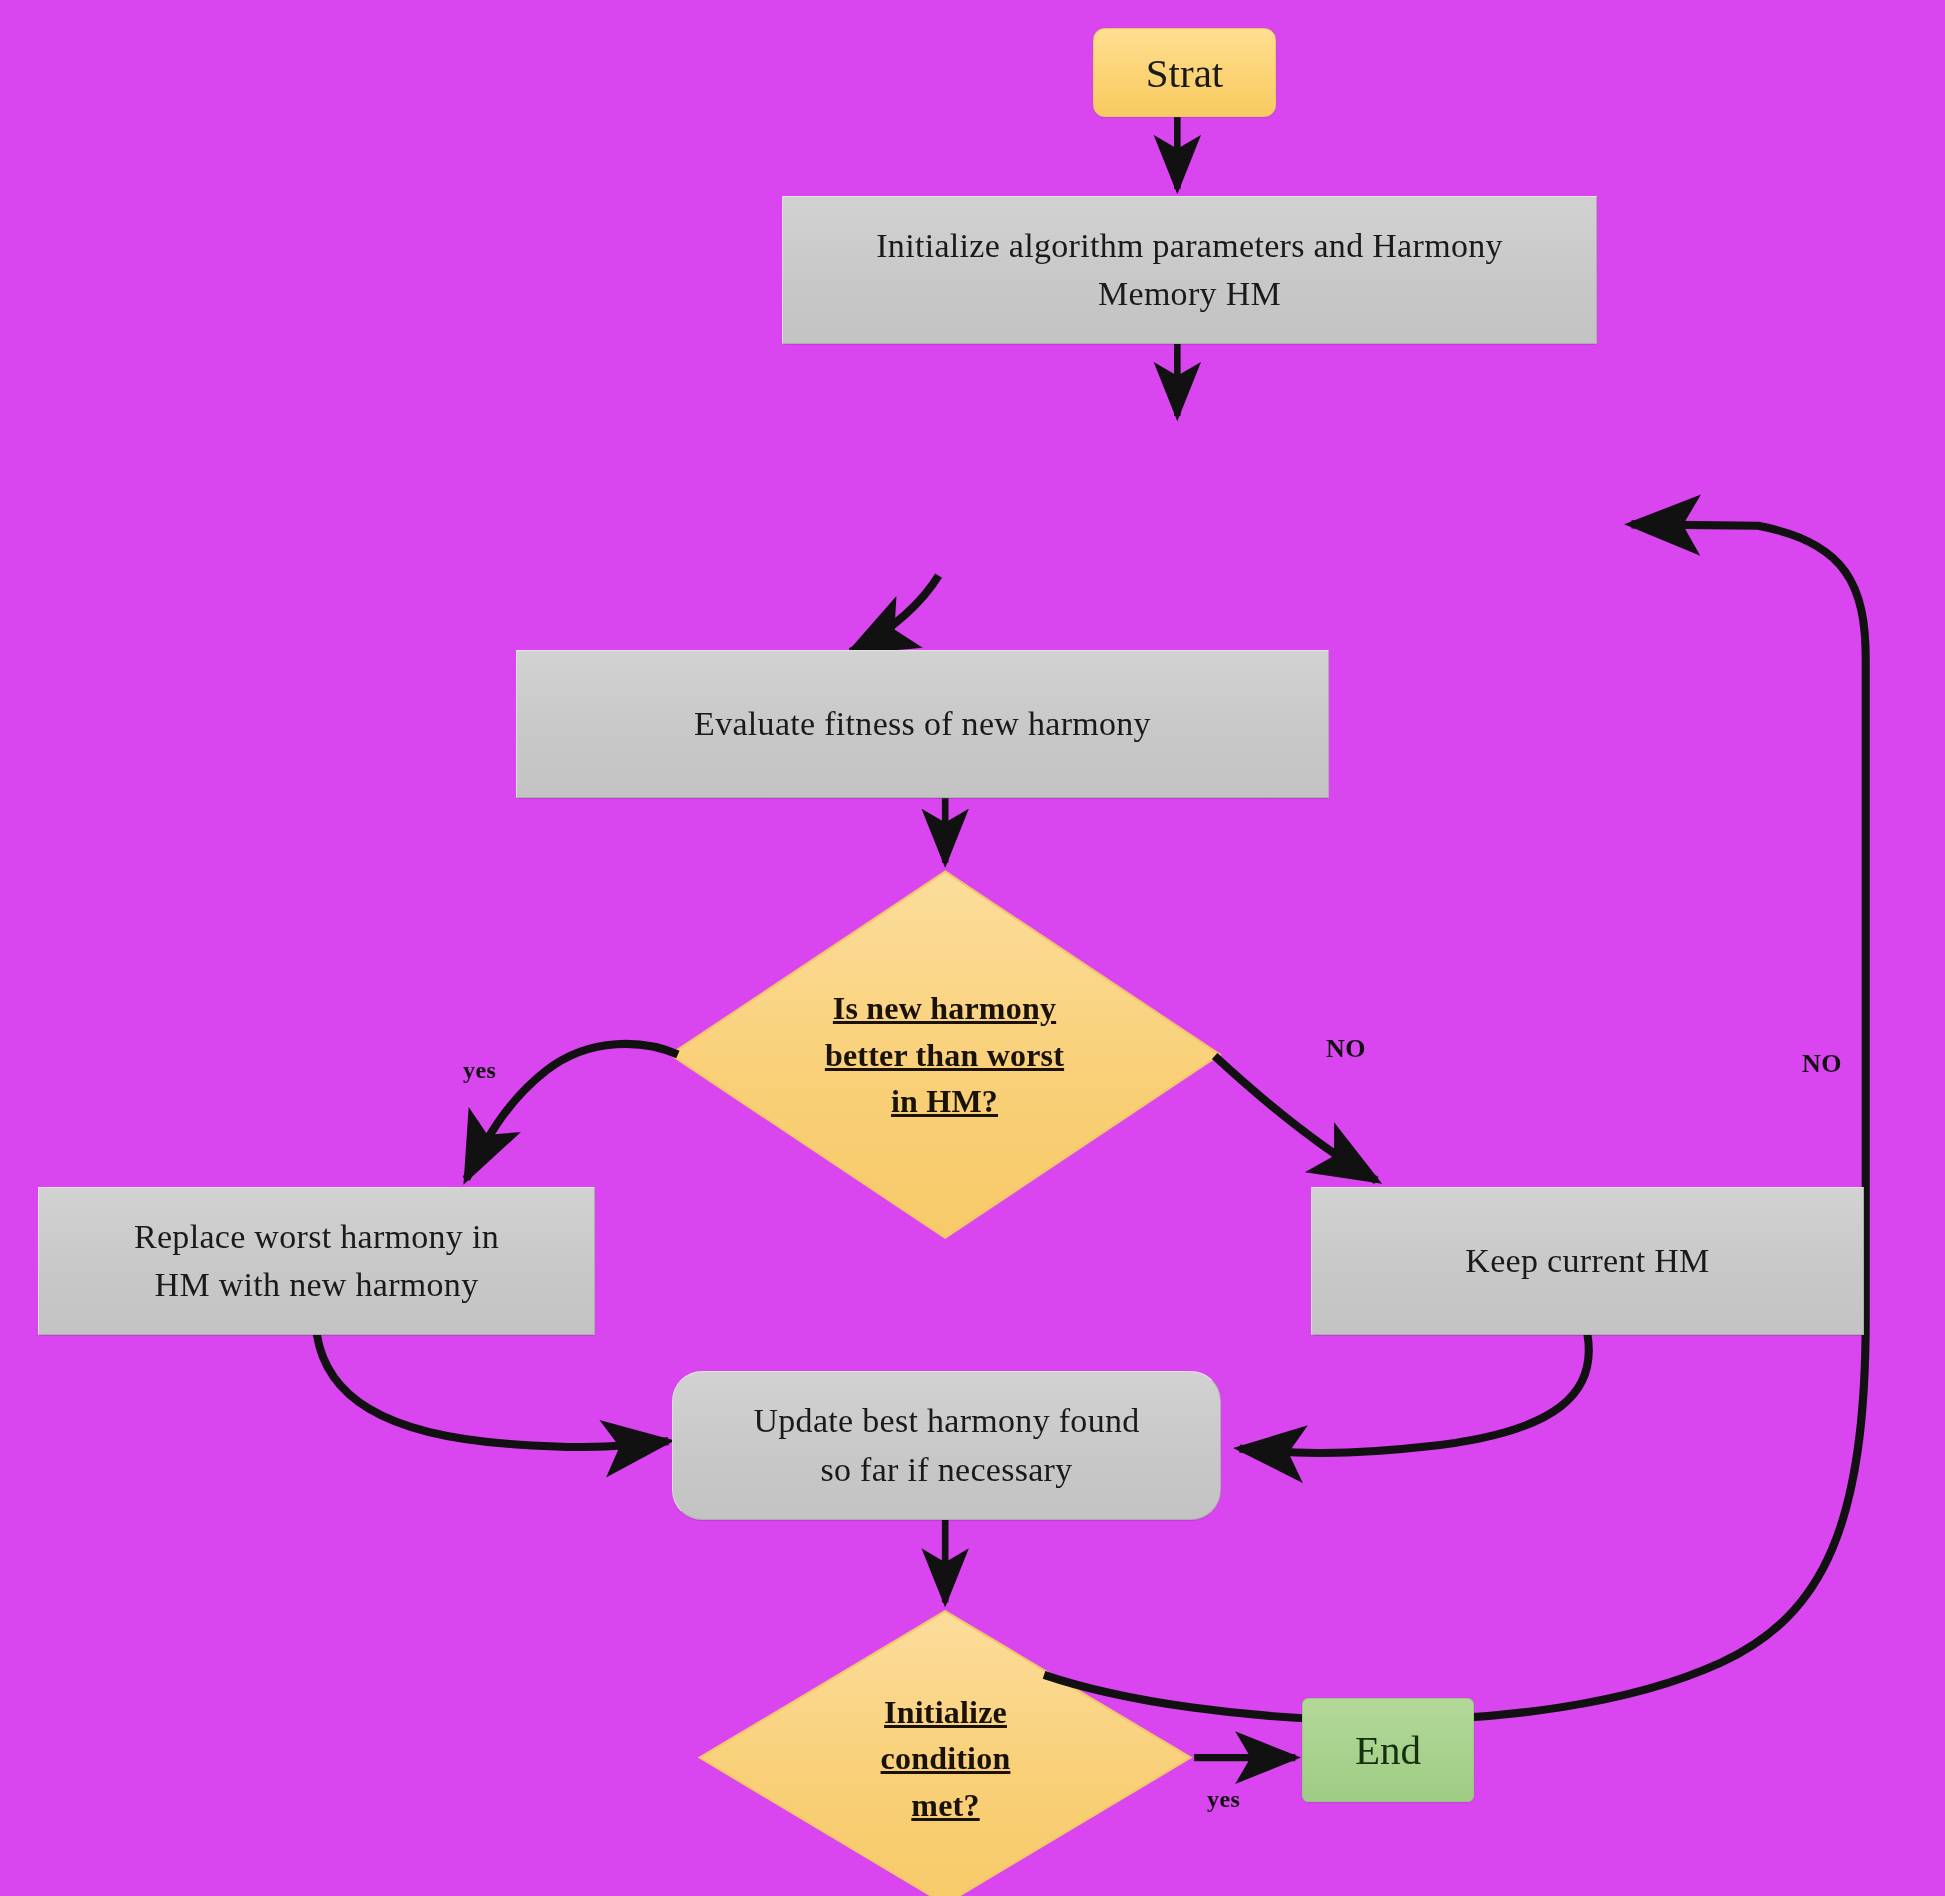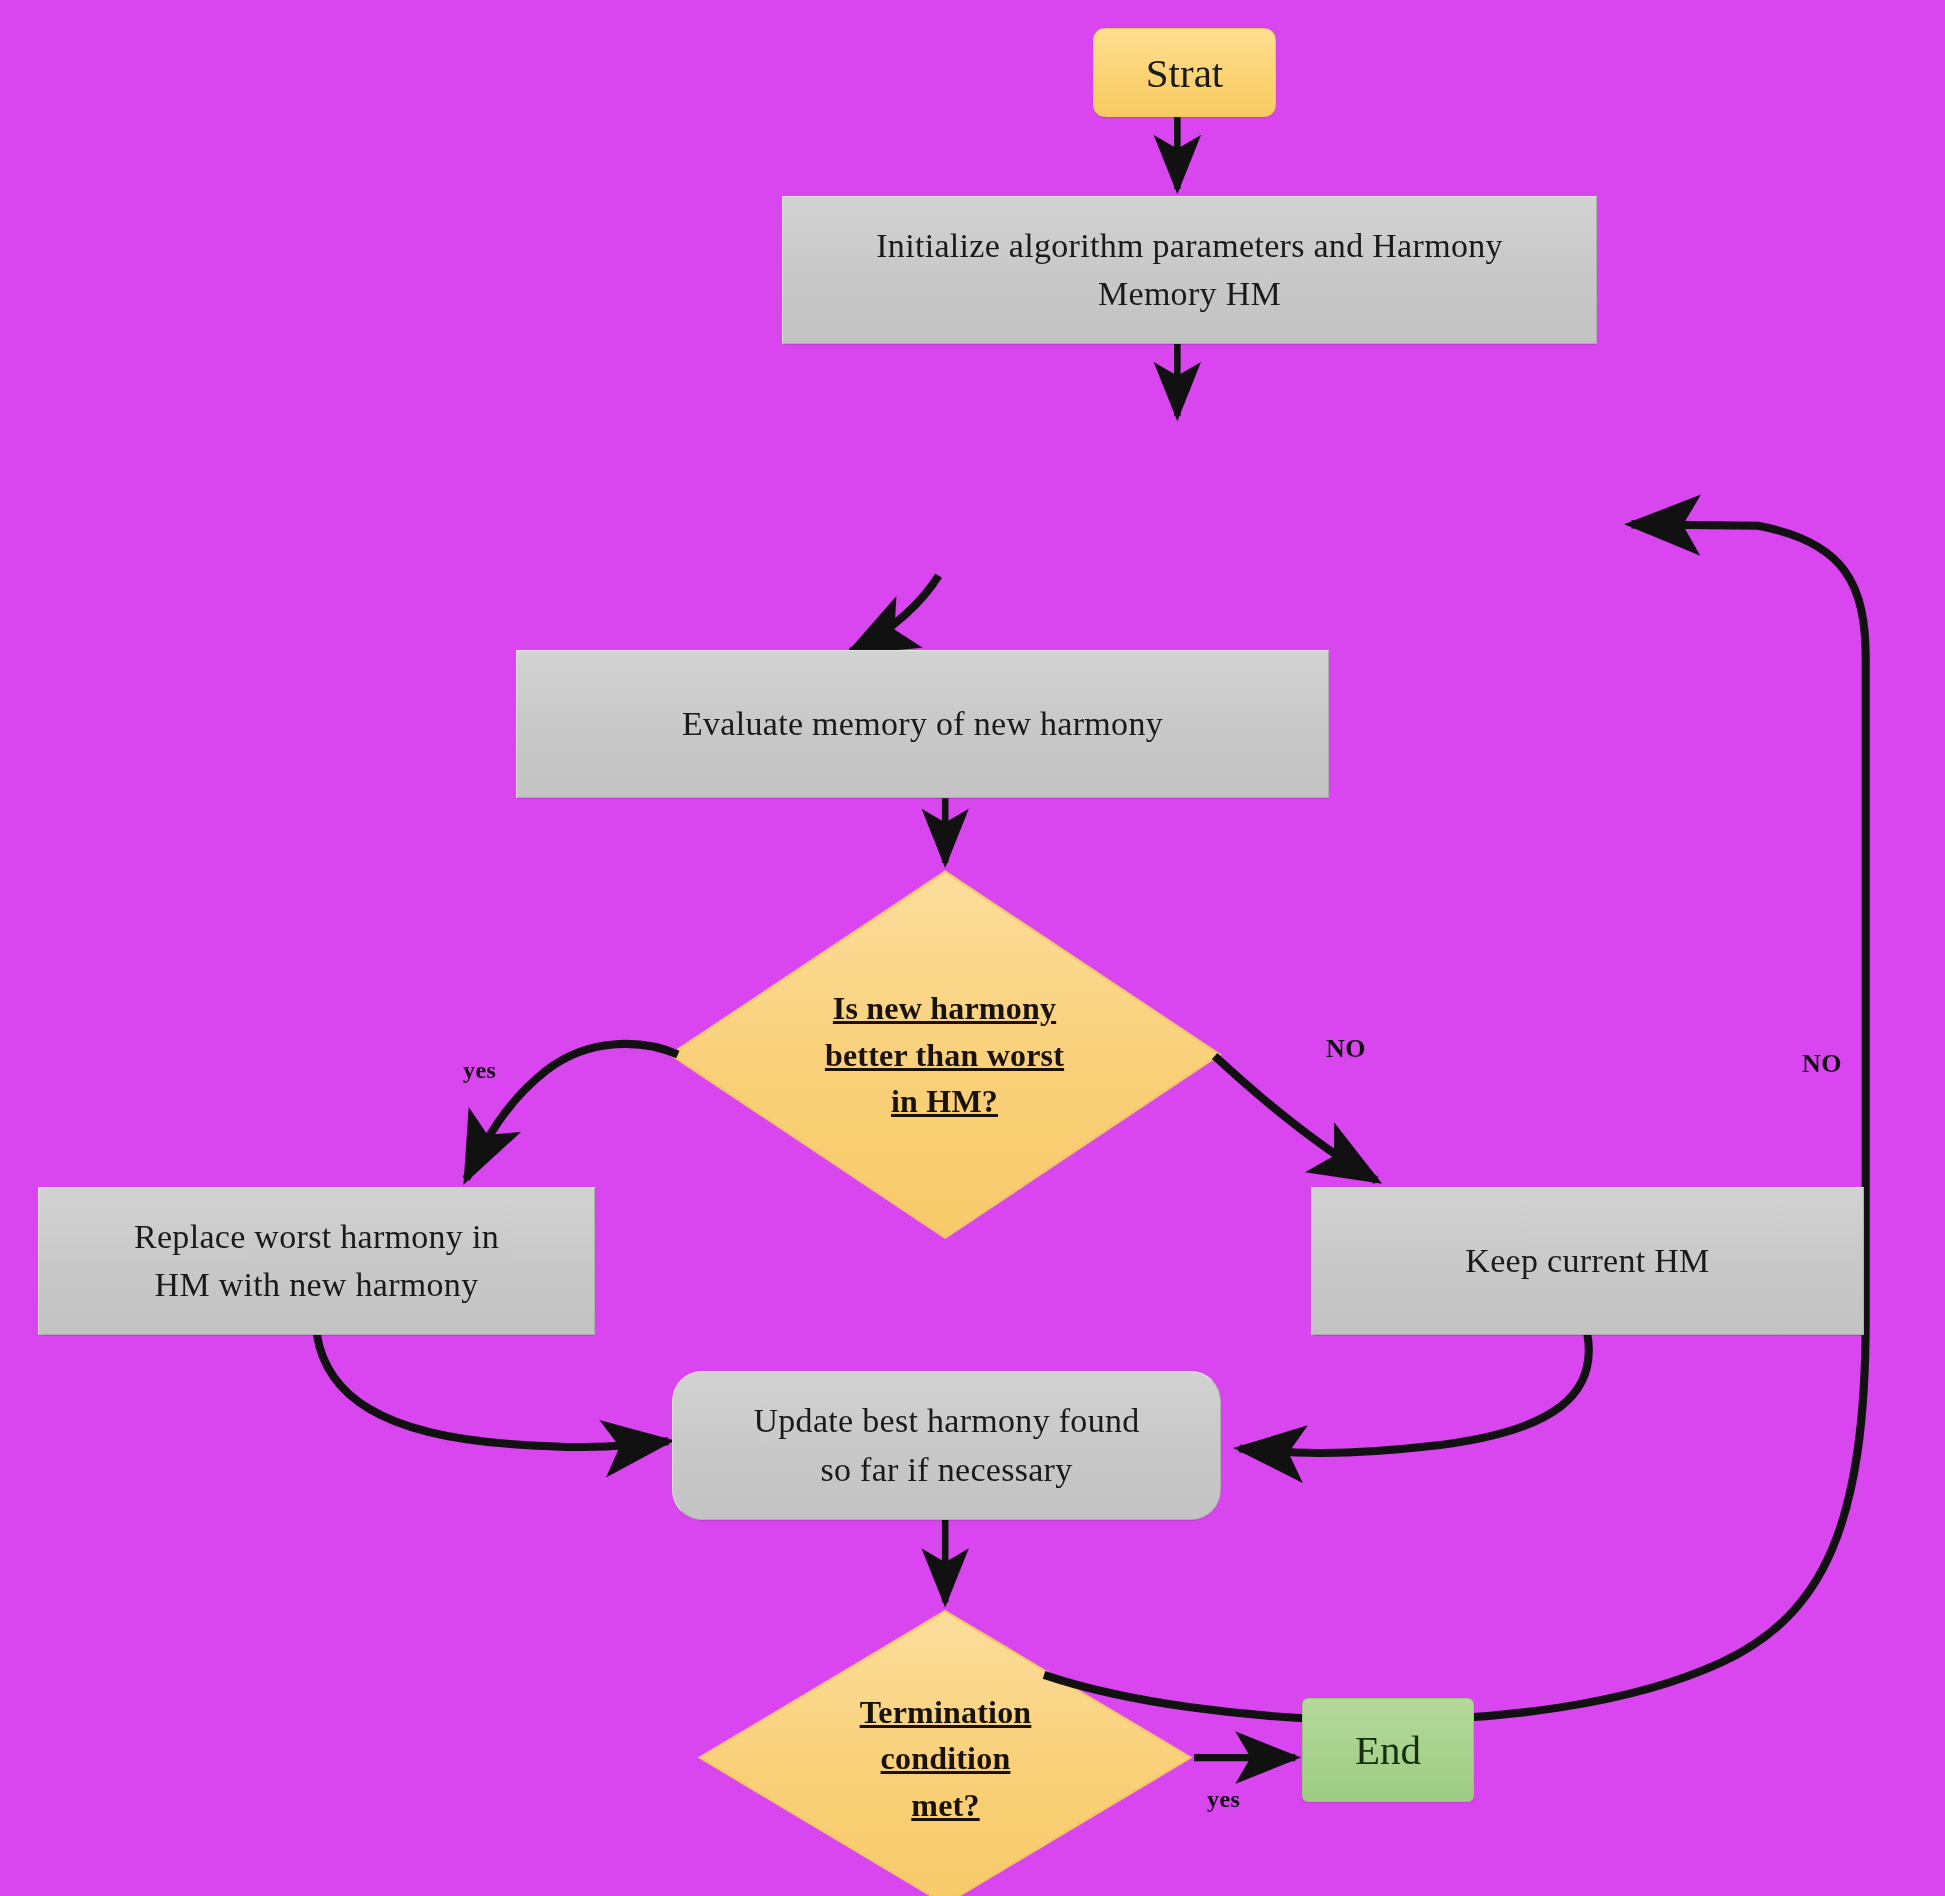--- a/index.html
+++ b/index.html
@@ -149,21 +149,21 @@
     <span>Strat</span>
   </div>
 
   <div class="node proc" style="left:782px; top:196px; width:815px; height:148px; flex-direction:column;">
     <span>Initialize  algorithm  parameters  and Harmony</span>
     <span>Memory HM</span>
   </div>
 
 
   <div class="node proc" style="left:516px; top:650px; width:813px; height:148px;">
-    <span>Evaluate  memory  of new harmony</span>
+    <span>Evaluate  fitness  of new harmony</span>
   </div>
 
   <div class="decision" style="left:670px; top:872px; width:549px; height:366px;">
     <div class="dlabel" style="flex-direction:column;">
       <span>Is new harmony</span>
       <span>better than worst</span>
       <span>in HM?</span>
     </div>
   </div>
 
@@ -176,21 +176,21 @@
     <span>Keep current HM</span>
   </div>
 
   <div class="node proc" style="left:672px; top:1371px; width:549px; height:149px; flex-direction:column;border-radius:30px;">
     <span>Update best harmony  found</span>
     <span>so far if necessary</span>
   </div>
 
   <div class="decision" style="left:700px; top:1612px; width:491px; height:293px;">
     <div class="dlabel" style="flex-direction:column;">
-      <span>Termination</span>
+      <span>Initialize</span>
       <span>condition</span>
       <span>met?</span>
     </div>
   </div>
 
   <div class="node term-end" style="left:1302px; top:1698px; width:172px; height:104px;">
     <span>End</span>
   </div>
 
   <div class="edge-label small" style="left:463px; top:1057px;">yes</div>

